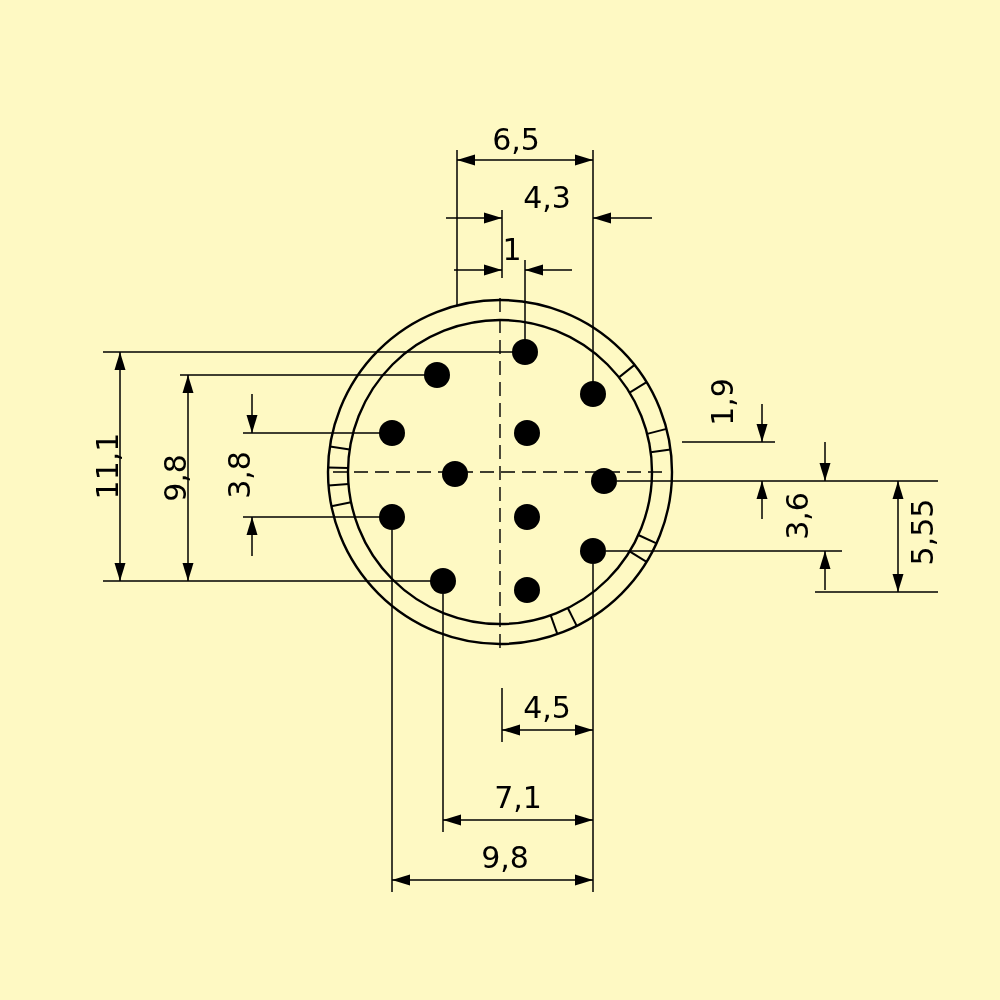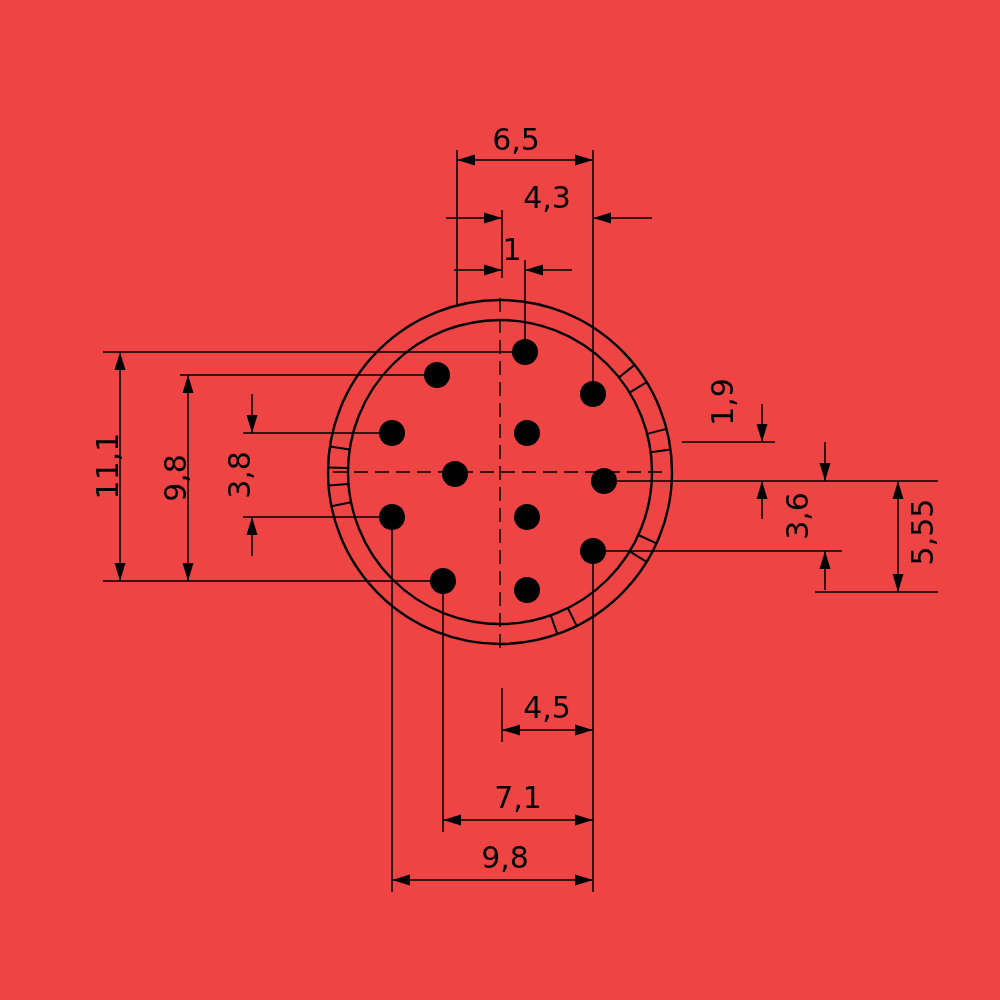--- a/index.html
+++ b/index.html
@@ -1,16 +1,16 @@
 <!DOCTYPE html>
 <html><head>
 <meta charset="utf-8">
 <style>
   html,body{margin:0;padding:0;background:#ffffff;}
-  .stage{width:1000px;height:1000px;position:relative;background:#ef4444;overflow:hidden;text-decoration:underline;}
+  .stage{width:1000px;height:1000px;position:relative;background:#fef9c3;overflow:hidden;text-decoration:underline;}
   svg{display:block;}
   .dim-text{font-family:"DejaVu Sans","Liberation Sans",sans-serif;font-size:30px;fill:#000;}
   line,circle,path{vector-effect:none;}
 </style>
 </head>
 <body>
 
 <div class="stage">
 <svg width="1000" height="1000" viewBox="0 0 1000 1000">
   <defs>

